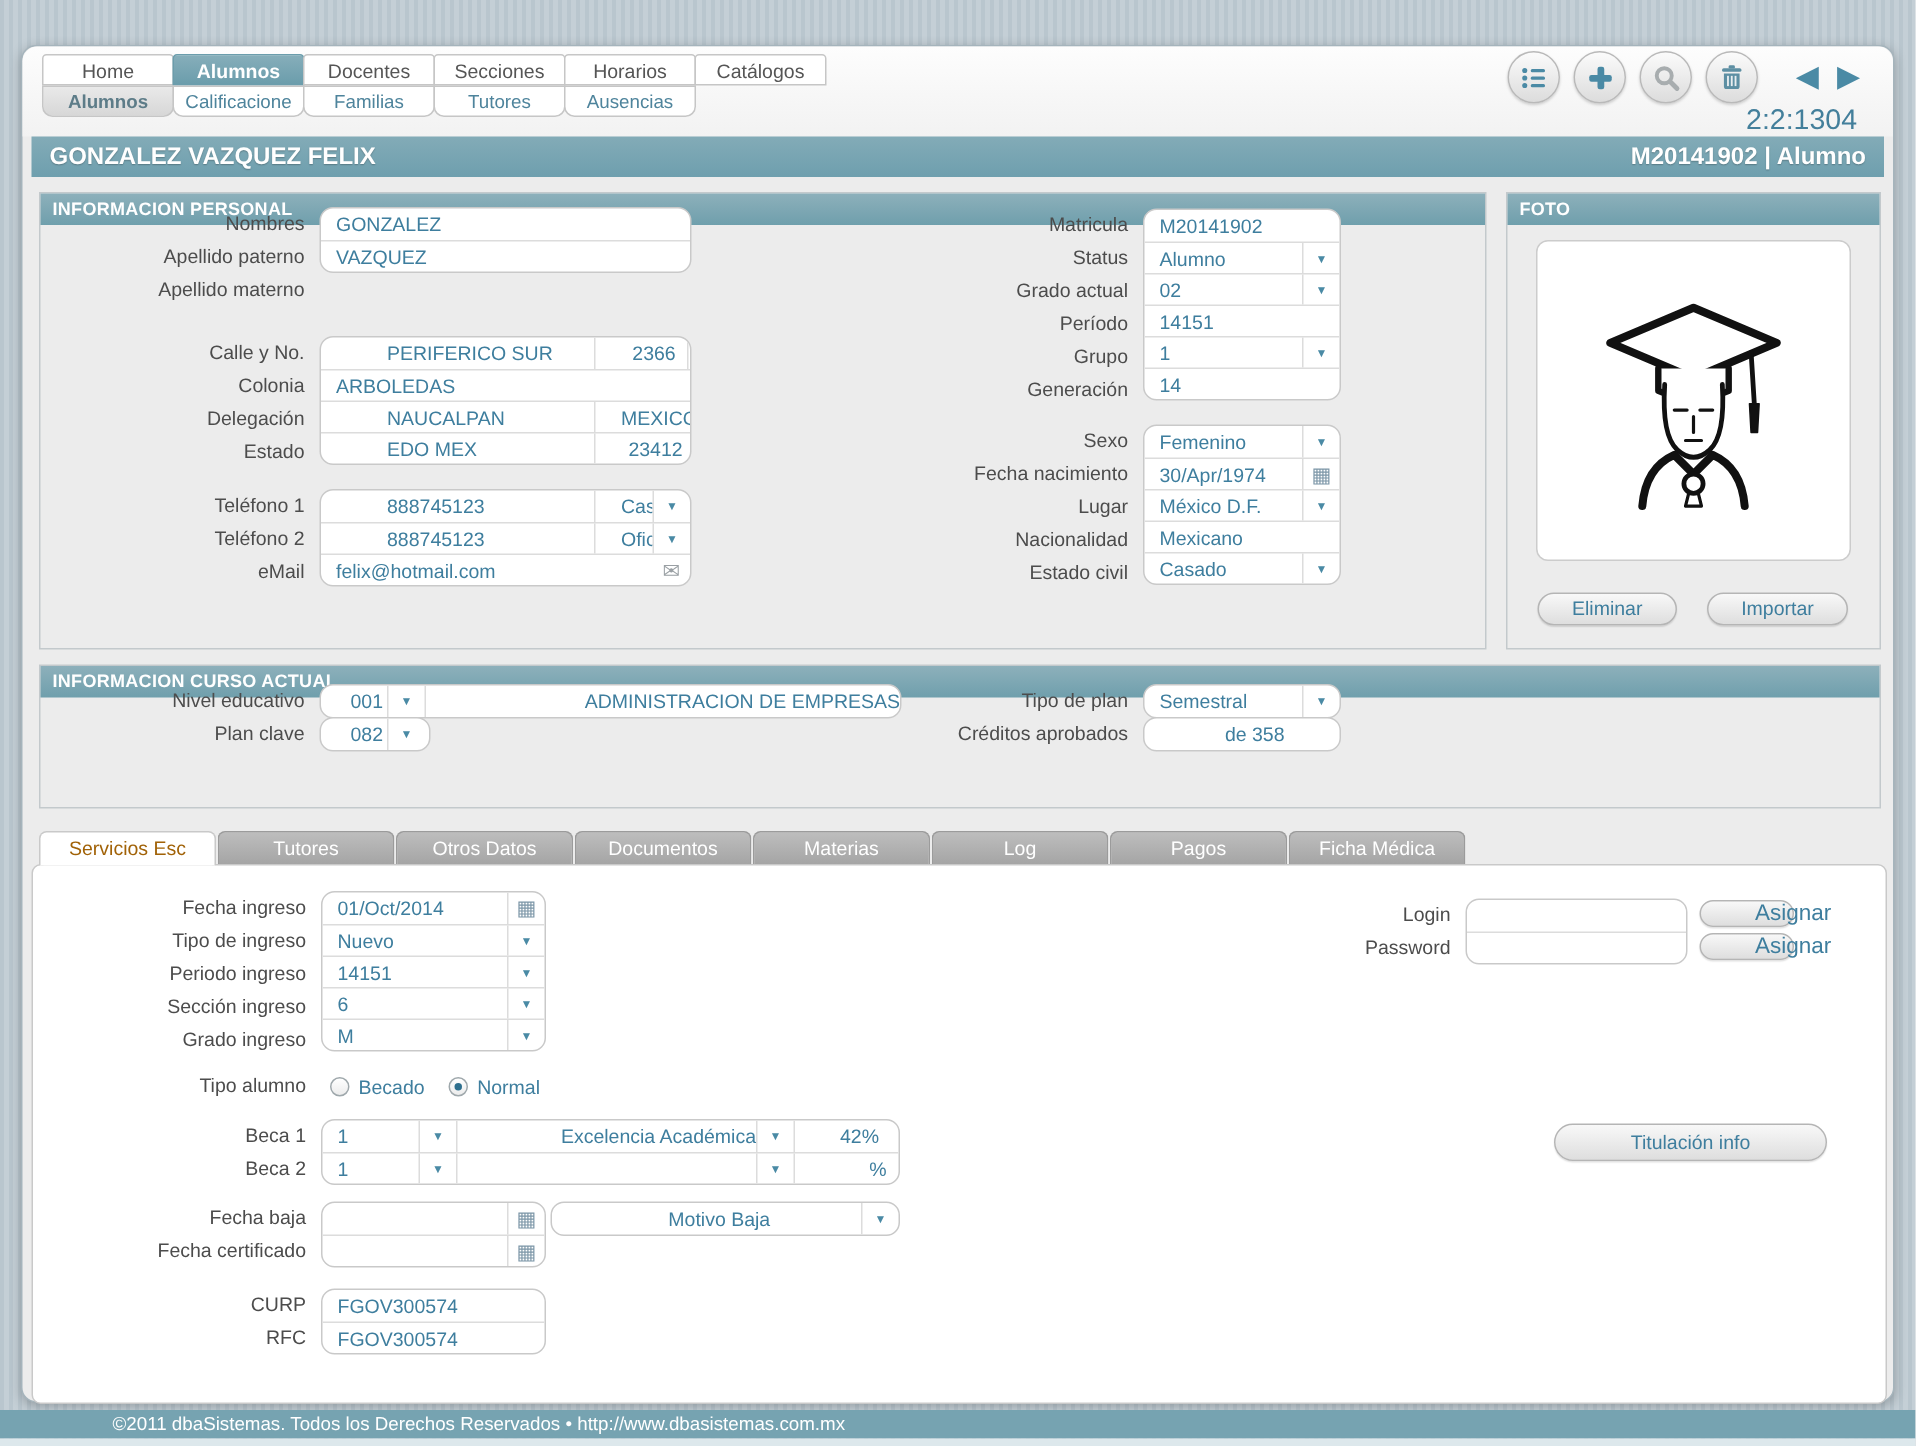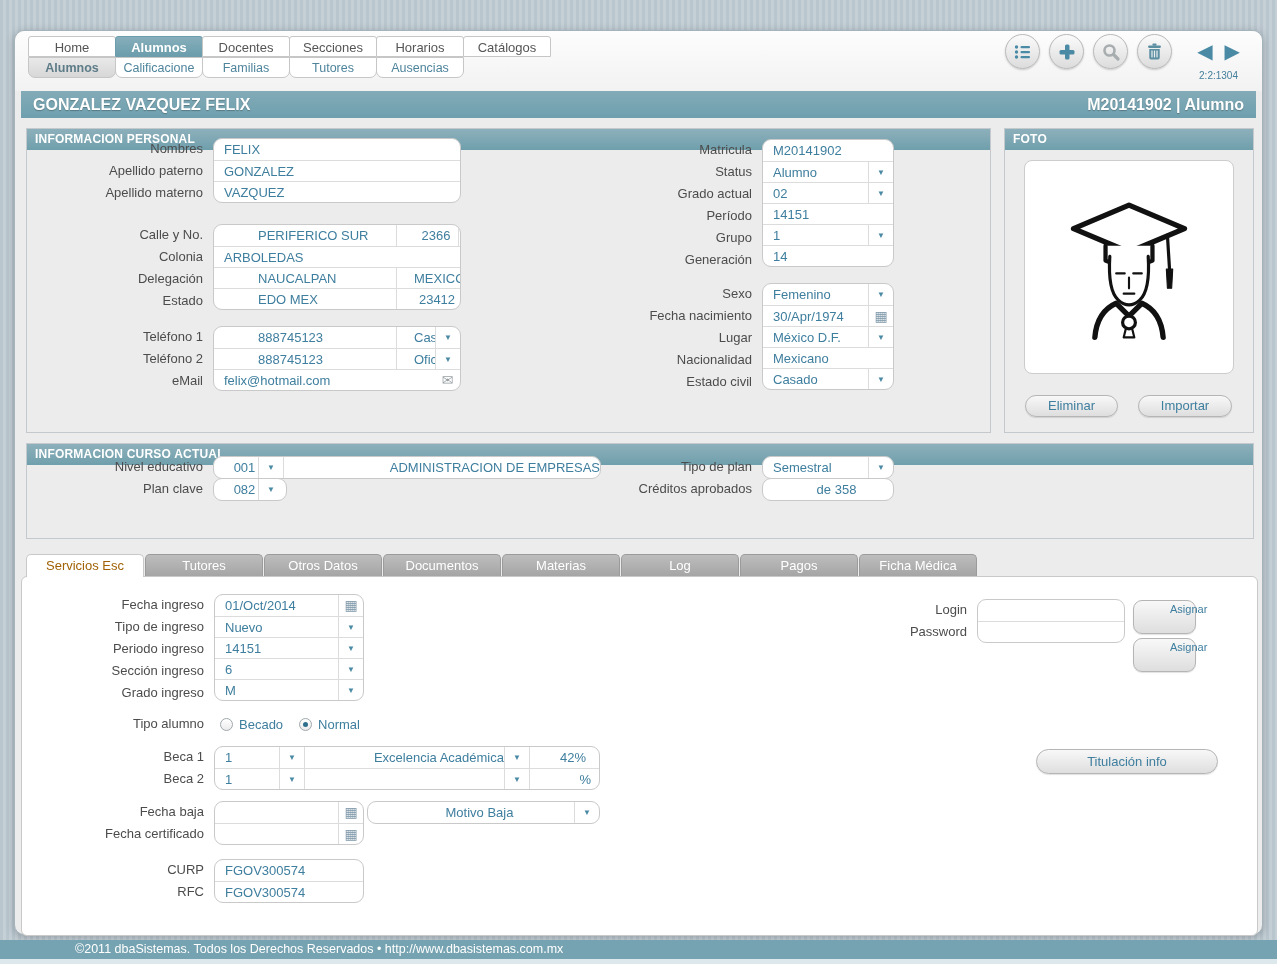--- a/index.html
+++ b/index.html
@@ -26,21 +26,21 @@
     color:#4e849c; background:#fff; border:1px solid #c6c6c6; margin-left:-1px;
     border-radius:0 0 7px 7px; cursor:pointer; }
   .stab.active { background:linear-gradient(#e9e9e9,#d7d7d7); color:#5d7c88; font-weight:bold; }
   .toolbar { position:absolute; right:22px; top:3px; text-align:right; }
   .iconrow { display:flex; align-items:center; gap:9px; }
   .cbtn { width:35px; height:35px; border-radius:50%;
     background:linear-gradient(#fbfbfb,#dcdcdc); border:1px solid #b9b9b9;
     box-shadow:0 1px 2px rgba(0,0,0,.18); display:flex; align-items:center; justify-content:center; cursor:pointer; }
   .navarrows { display:flex; gap:12px; margin-left:16px; font-size:20px; color:#4a8aa5; }
   .navarrows span { cursor:pointer; line-height:35px; }
-  .pager { font-size:10px; color:#437f9b; margin-top:1px; margin-right:2px; }
+  .pager { font-size:19px; color:#437f9b; margin-top:1px; margin-right:2px; }
   .titlebar { position:absolute; left:6px; right:6px; top:60px; height:27px;
     background:linear-gradient(#83abb7,#6e9fae); color:#fff; display:flex;
     justify-content:space-between; align-items:center; padding:0 12px;
     font-weight:bold; font-size:16px; text-shadow:0 1px 1px rgba(0,0,0,.25); }
   .panel { position:absolute; border:1px solid #c3c9cc; background:#ececec; }
   .phead { height:21px; line-height:21px; background:linear-gradient(#8db0bb,#6f9fac);
     color:#fff; font-weight:bold; font-size:12px; padding-left:8px; letter-spacing:.2px; }
   #panel-personal { left:11px; top:97px; width:965px; height:305px; }
   #panel-foto { left:989px; top:97px; width:250px; height:305px; }
   #panel-curso { left:11px; top:412px; width:1228px; height:96px; }
@@ -97,21 +97,21 @@
   .radio { width:13px; height:13px; border-radius:50%; border:1px solid #9fa8ac;
     background:linear-gradient(#fff,#ececec); position:relative; flex:none; cursor:pointer; }
   .radio.sel::after { content:""; position:absolute; left:3px; top:3px; width:5px; height:5px;
     border-radius:50%; background:#2e6f8e; }
   .rlabel { font-size:13px; color:#3e7e9e; margin:0 16px 0 6px; }
   .motivo { position:absolute; left:339px; top:0; }
   .login-block { position:absolute; left:855px; top:22px; display:flex; }
   .txt { border:none; outline:none; width:100%; height:19px; font-family:"Liberation Sans",sans-serif;
     font-size:13px; color:#3e7e9e; padding:0 8px; background:transparent; }
   .asigcol { margin-left:8px; }
-  .pill.small { width:63px; height:34px; line-height:16px; font-size:11px; border-radius:9px; display:block;padding-left:36px; }
+  .pill.small { width:63px; height:18px; line-height:16px; font-size:15px; border-radius:9px; display:block;padding-left:36px; }
   .asigcol .pill:first-child { margin-top:1px; margin-bottom:4px; }
   .btn-titulacion { position:absolute; left:1014px; top:172px; width:182px; height:25px;
     line-height:23px; border-radius:13px; }
   .footer { position:absolute; left:0; top:940px; width:1277px; height:19px;
     background:#76a3b1; color:#fff; font-size:12.5px; line-height:19px; padding-left:75px; }
   .footer-sub { position:absolute; left:0; top:959px; width:1277px; height:5px; background:#dde8ec; }
 </style>
 </head>
 <body>
 
@@ -185,23 +185,20 @@
     <div class="phead">INFORMACION PERSONAL</div>
 
     <div class="pleft">
       <div class="fblock mb20">
         <div class="lcol w178">
           <span class="lbl">Nombres</span>
           <span class="lbl">Apellido paterno</span>
           <span class="lbl">Apellido materno</span>
         </div>
         <div class="grp g248">
-          <div class="frow">
-              <div class="cell f">FELIX</div>
-            </div>
           <div class="frow">
               <div class="cell f">GONZALEZ</div>
             </div>
           <div class="frow">
               <div class="cell f">VAZQUEZ</div>
             </div>
         </div>
       </div>
 
       <div class="fblock mb14">

